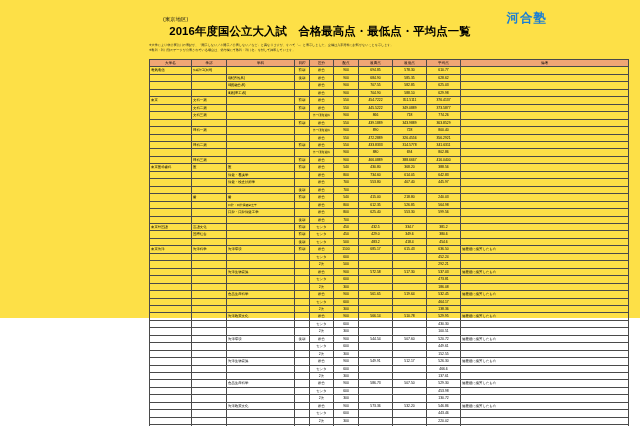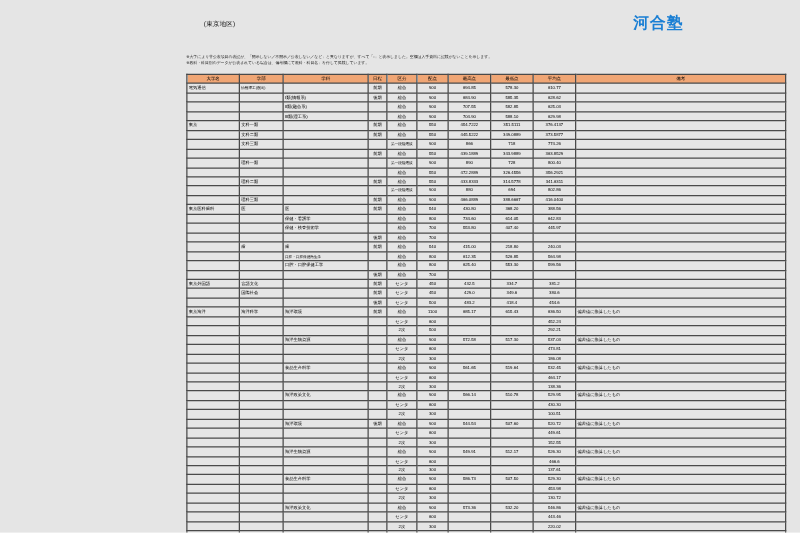--- a/index.html
+++ b/index.html
@@ -4,22 +4,22 @@
 <style>
   html,body{margin:0;padding:0;}
   body{
     width:640px;height:426px;
     background:#ffffff;
     font-family:"Liberation Sans","DejaVu Sans",sans-serif;
     overflow:hidden;
   }
   .page{
     position:relative;
-    width:640px;height:426px;
-    background:#e5e5e5;
+    width:640px;height:318px;
+    background:#fde047;
     box-sizing:border-box;
   }
   
   .region-tag{
     position:absolute;left:163px;top:16px;
     font-size:5.2px;color:#111;letter-spacing:.2px;
     white-space:nowrap;
   }
   .doc-title{
     position:absolute;left:0;top:24px;width:640px;
@@ -90,20 +90,21 @@
 </style>
 </head>
 <body>
 
 <div class="page">
 
   <div class="region-tag">(東京地区)</div>
 
   <div class="brand">河合塾</div>
 
+  <div class="doc-title">2016年度国公立大入試　合格最高点・最低点・平均点一覧</div>
 
   <div class="notes">
     <div>※大学により非公表項目の表記が、「開示しない／不開示／公表しない／など」と異なりますが、すべて「-」と表示しました。空欄は入手資料に記載がないことを示します。</div>
     <div>※教科・科目別のデータが公表されている場合は、備考欄にて教科・科目名」を付して掲載しています。</div>
   </div>
 
   <div class="tbl-wrap">
     <table class="grid">
       <colgroup>
         <col class="c-univ">

